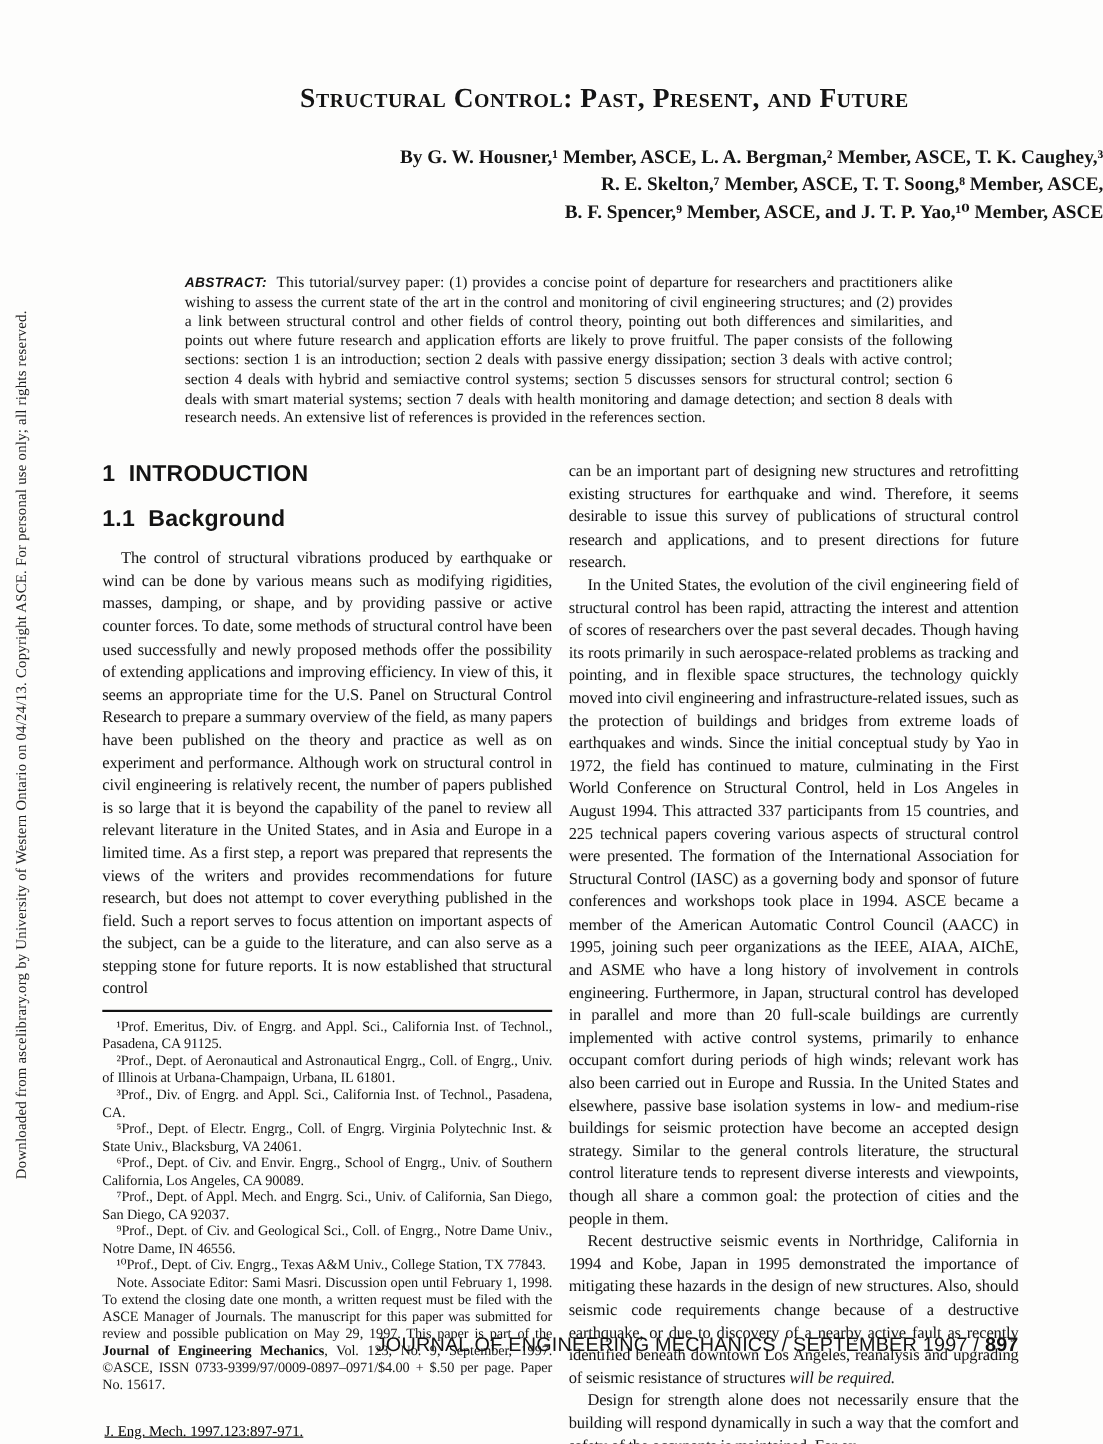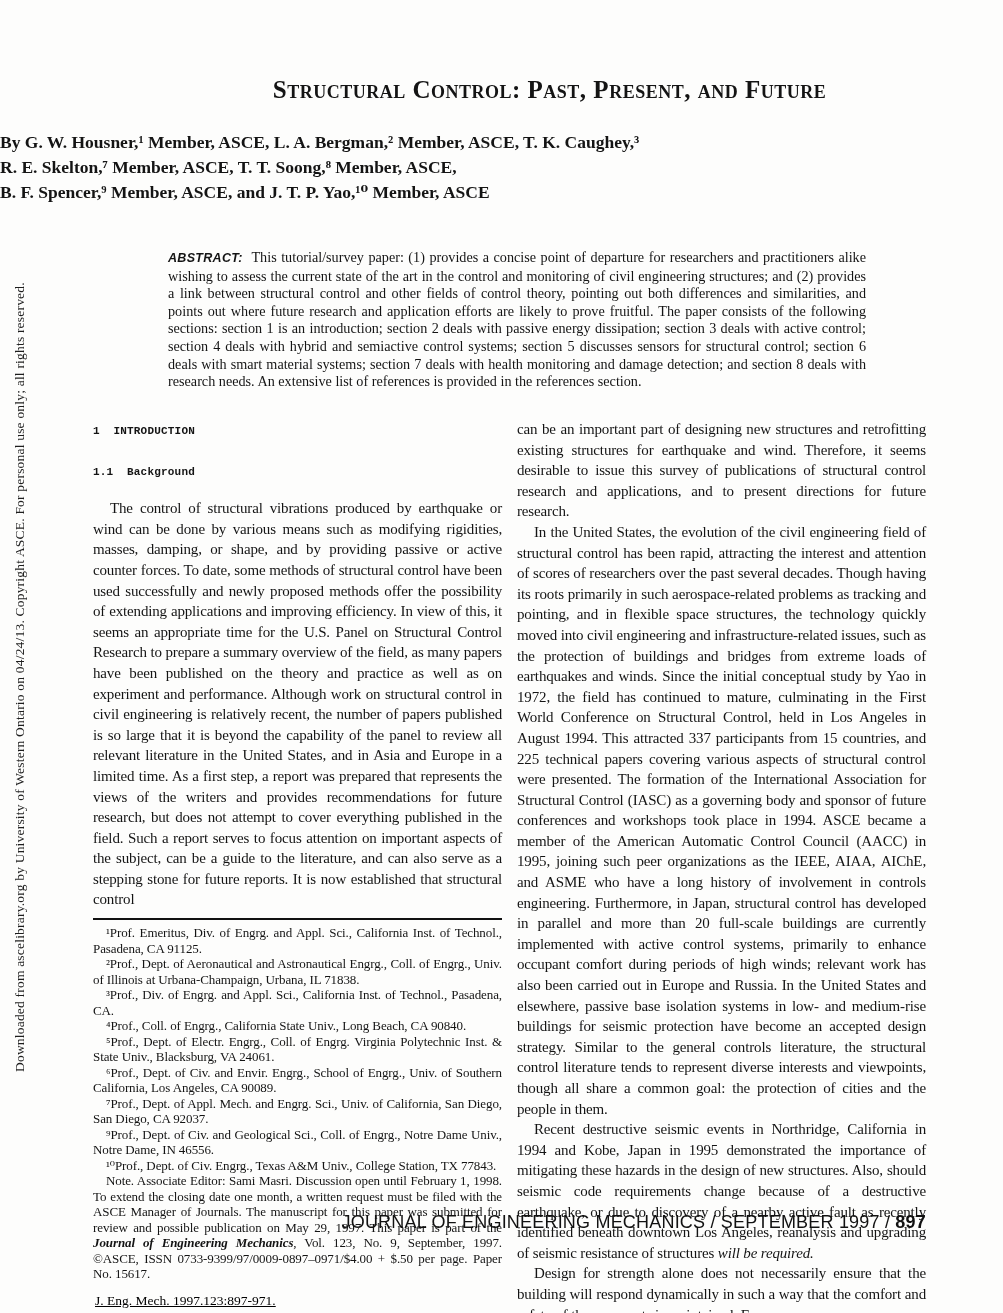--- a/index.html
+++ b/index.html
@@ -27,21 +27,21 @@
     position:absolute;top:76px;left:0;width:100%;
     text-align:center;
     font-weight:bold;
     font-variant:small-caps;
     font-size:25px;
     letter-spacing:.5px;
     margin-left:48px;
   }
   .authors{
     position:absolute;top:130px;left:0;width:100%;
-    text-align:left;
+    text-align:right;
     font-weight:bold;
     font-size:17.5px;
     line-height:25px;
   }
   .abstract{
     position:absolute;top:249px;left:168px;width:698px;
     text-align:justify;
     font-size:14.2px;
     line-height:17.6px;
     margin:0;
@@ -57,22 +57,22 @@
     position:absolute;top:419px;
     width:409px;
     text-align:justify;
     font-size:15px;
     line-height:20.6px;
     letter-spacing:-0.15px;
   }
   .col-left{left:93px;}
   .col-right{left:517px;}
   h1.sec,h2.sec{
-    font-family:Liberation Mono, monospace;
-    font-size:11px;
+    font-family:Liberation Sans, sans-serif;
+    font-size:21px;
     font-weight:bold;
     letter-spacing:.2px;
     white-space:pre;
     text-align:left;
     margin:0;
   }
   h1.sec{margin:2px 0 20px 0;}
   h2.sec{margin:16px 0 16px 0;}
   .col p{margin:0;}
   .col p.indent{text-indent:17px;}
@@ -82,21 +82,21 @@
     border-top:2px solid #111;
     margin:8px 0 5px 0;
     width:100%;
   }
   .footnotes{
     font-size:13px;
     line-height:15.5px;
     letter-spacing:-0.1px;
   }
   .footnotes p{margin:0;text-indent:13px;}
-  .note-journal{font-weight:bold;font-style:italic;}
+  .note-journal{font-weight:bold;}
   .journal-footer{
     position:absolute;top:1212px;left:0;width:926px;
     text-align:right;
     font-family:"Liberation Sans","DejaVu Sans",sans-serif;
     font-size:18px;
     letter-spacing:.2px;
     color:#111;
   }
   .journal-footer .pgnum{font-weight:bold;}
   .citation-footer{
@@ -125,23 +125,22 @@
 
   <div class="col col-left">
     <h1 class="sec">1  INTRODUCTION</h1>
     <h2 class="sec">1.1  Background</h2>
     <p class="indent">The control of structural vibrations produced by earthquake or wind can be done by various means such as modifying rigidities, masses, damping, or shape, and by providing passive or active counter forces. To date, some methods of structural control have been used successfully and newly proposed methods offer the possibility of extending applications and improving efficiency. In view of this, it seems an appropriate time for the U.S. Panel on Structural Control Research to prepare a summary overview of the field, as many papers have been published on the theory and practice as well as on experiment and performance. Although work on structural control in civil engineering is relatively recent, the number of papers published is so large that it is beyond the capability of the panel to review all relevant literature in the United States, and in Asia and Europe in a limited time. As a first step, a report was prepared that represents the views of the writers and provides recommendations for future research, but does not attempt to cover everything published in the field. Such a report serves to focus attention on important aspects of the subject, can be a guide to the literature, and can also serve as a stepping stone for future reports. It is now established that structural control</p>
 
     <hr class="fn-rule">
 
     <div class="footnotes">
       <p>¹Prof. Emeritus, Div. of Engrg. and Appl. Sci., California Inst. of Technol., Pasadena, CA 91125.</p>
-      <p>²Prof., Dept. of Aeronautical and Astronautical Engrg., Coll. of Engrg., Univ. of Illinois at Urbana-Champaign, Urbana, IL 71838.</p>
+      <p>²Prof., Dept. of Aeronautical and Astronautical Engrg., Coll. of Engrg., Univ. of Illinois at Urbana-Champaign, Urbana, IL 61801.</p>
       <p>³Prof., Div. of Engrg. and Appl. Sci., California Inst. of Technol., Pasadena, CA.</p>
-      <p>⁴Prof., Coll. of Engrg., California State Univ., Long Beach, CA 90840.</p>
       <p>⁵Prof., Dept. of Electr. Engrg., Coll. of Engrg. Virginia Polytechnic Inst. &amp; State Univ., Blacksburg, VA 24061.</p>
       <p>⁶Prof., Dept. of Civ. and Envir. Engrg., School of Engrg., Univ. of Southern California, Los Angeles, CA 90089.</p>
       <p>⁷Prof., Dept. of Appl. Mech. and Engrg. Sci., Univ. of California, San Diego, San Diego, CA 92037.</p>
       <p>⁹Prof., Dept. of Civ. and Geological Sci., Coll. of Engrg., Notre Dame Univ., Notre Dame, IN 46556.</p>
       <p>¹⁰Prof., Dept. of Civ. Engrg., Texas A&amp;M Univ., College Station, TX 77843.</p>
       <p><span>Note. Associate Editor: Sami Masri. Discussion open until February 1, 1998. To extend the closing date one month, a written request must be filed with the ASCE Manager of Journals. The manuscript for this paper was submitted for review and possible publication on May 29, 1997. This paper is part of the </span><span class="note-journal">Journal of Engineering Mechanics</span><span>, Vol. 123, No. 9, September, 1997. ©ASCE, ISSN 0733-9399/97/0009-0897–0971/$4.00 + $.50 per page. Paper No. 15617.</span></p>
     </div>
   </div>
 
   <div class="col col-right">

